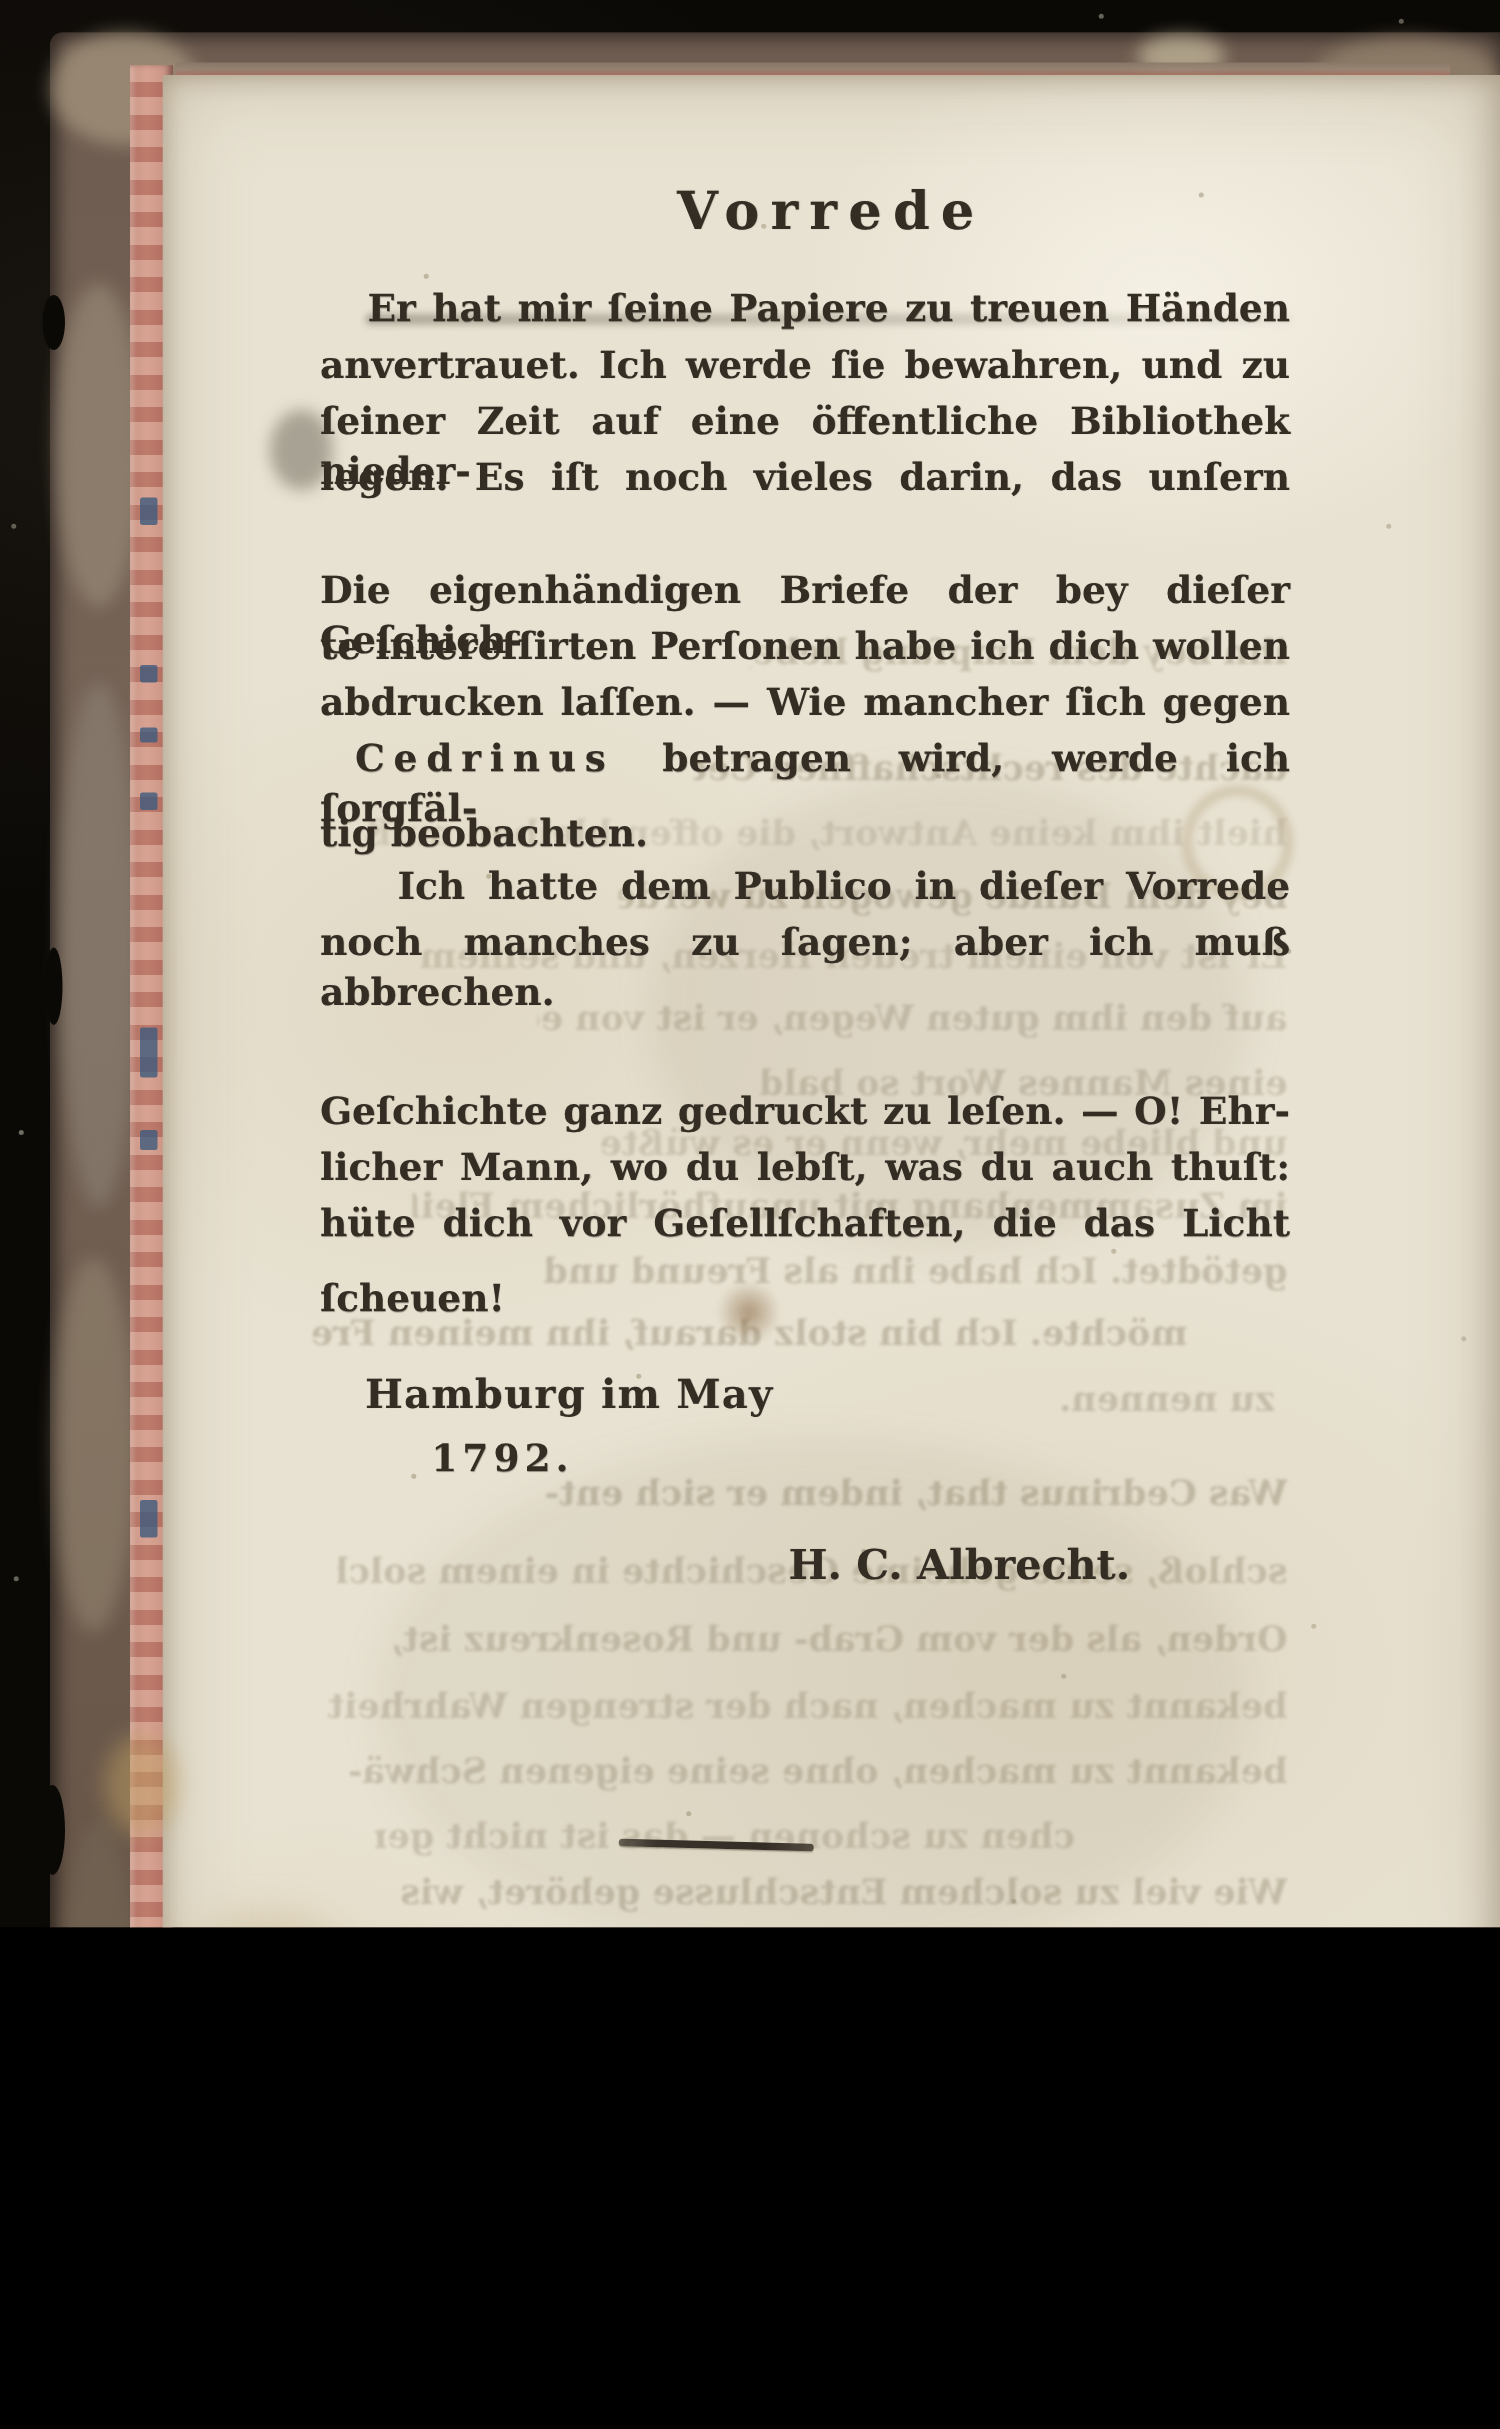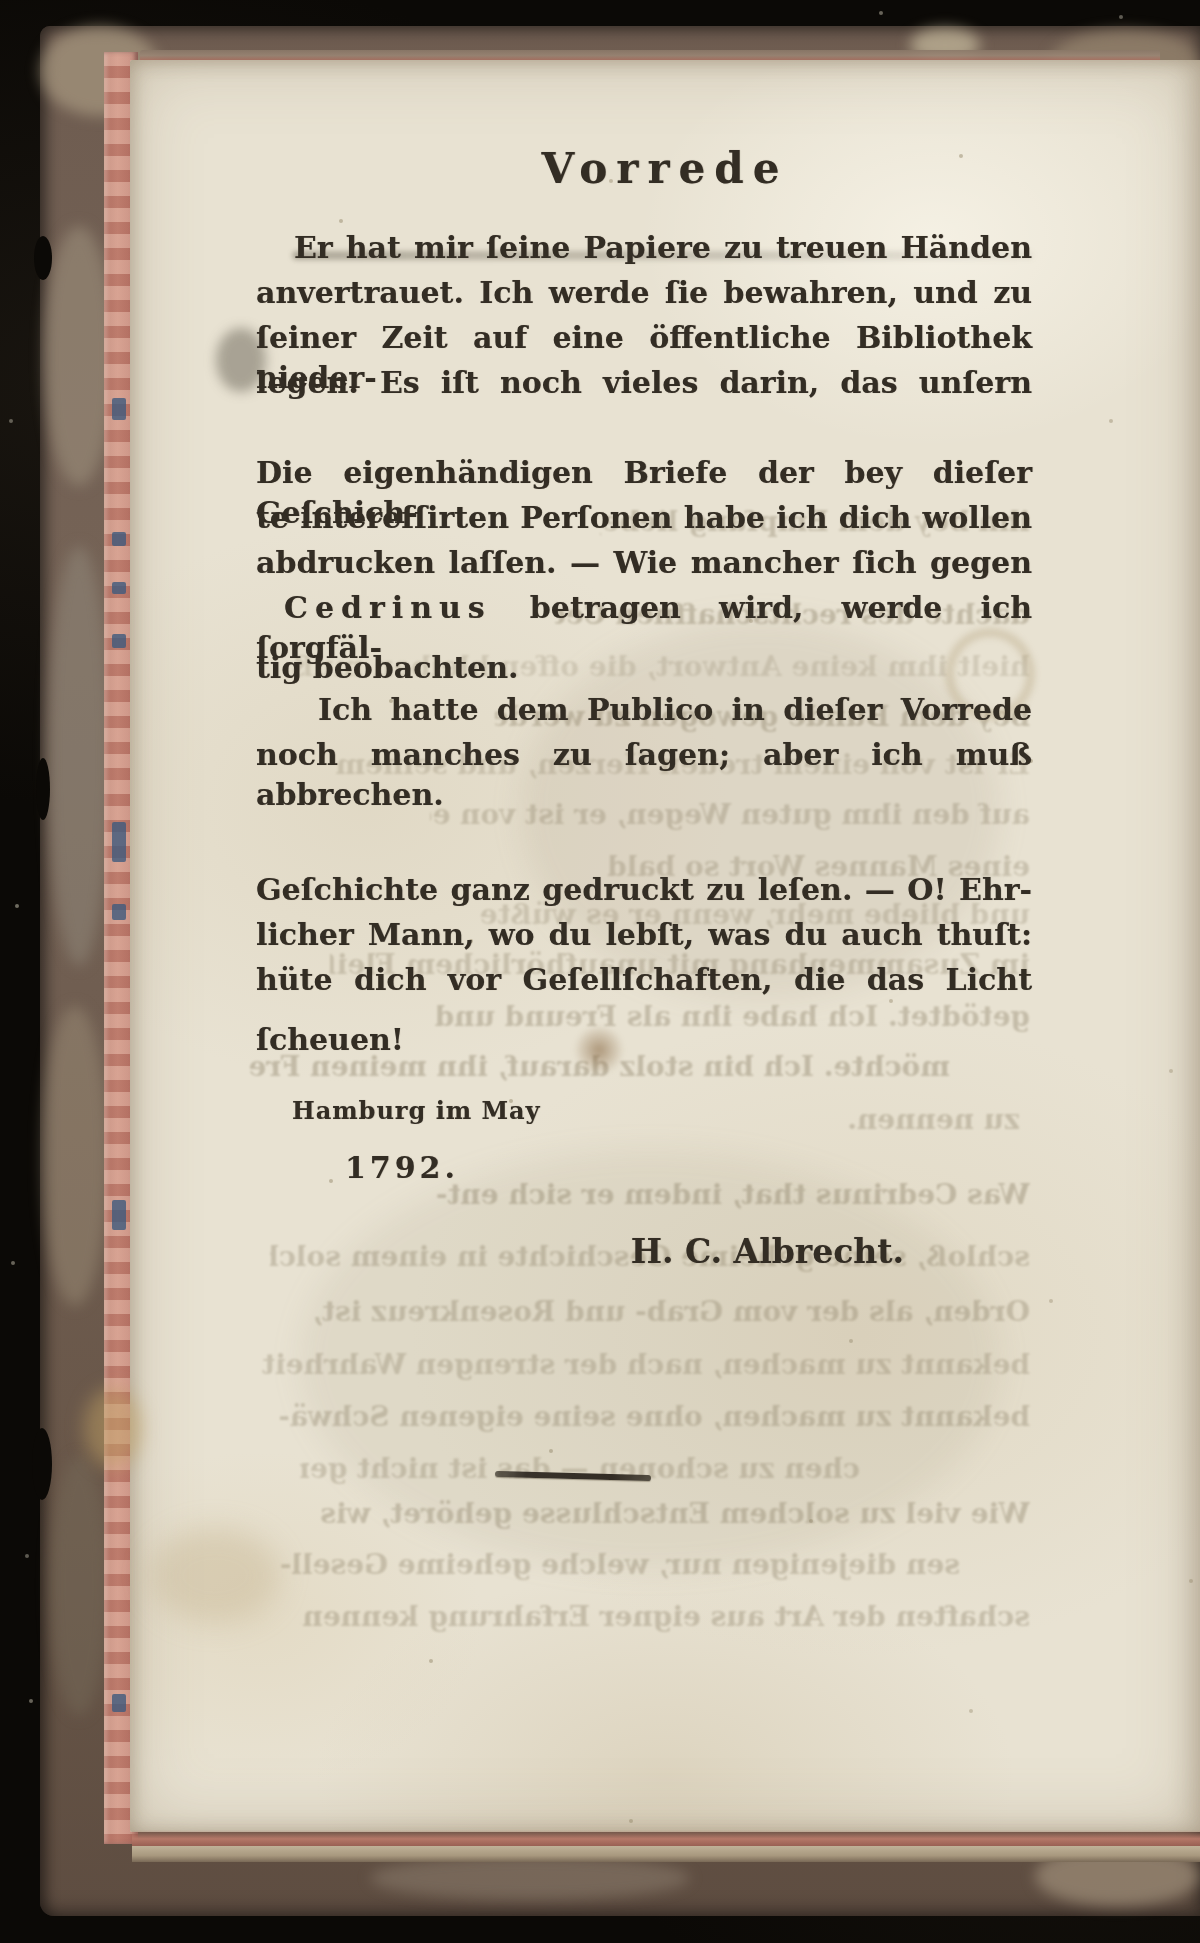--- a/index.html
+++ b/index.html
@@ -1,17 +1,17 @@
 <!DOCTYPE html>
 <html><head>
 <meta charset="utf-8">
 <style>
   html,body{margin:0;padding:0;background:#000;}
   .scene{
-    position:relative;width:1200px;height:1943px;overflow:hidden;
+    position:relative;width:1200px;height:1542px;overflow:hidden;
     background:
       radial-gradient(900px 600px at 10% 20%, rgba(40,34,26,0.5), transparent 70%),
       radial-gradient(700px 500px at 90% 90%, rgba(35,30,22,0.4), transparent 70%),
       #0b0906;
     font-family:"DejaVu Serif","Liberation Serif",serif;
   }
   
   .cover{
     position:absolute;left:40px;top:26px;width:1160px;height:1890px;
     background:linear-gradient(180deg,#6e5c50 0%,#756356 30%,#6f5d50 55%,#685648 80%,#5e4d41 100%);
@@ -81,21 +81,21 @@
   .bl{
     position:absolute;left:256px;width:776px;height:44px;
     font-size:30px;line-height:40px;white-space:normal;
     text-align:justify;text-align-last:justify;
     text-shadow:0.3px 0.3px 0.7px rgba(55,45,35,0.45);
   }
   .bl.lastline{text-align-last:left;margin-top:15px;}
   .ind1{padding-left:38px;width:738px;}
   .ind2{padding-left:62px;width:714px;}
   .sperr{letter-spacing:7px;margin-left:28px;}
-  .dateline{position:absolute;font-size:24px;letter-spacing:1px;text-shadow:0.3px 0.3px 0.7px rgba(55,45,35,0.45);}
+  .dateline{position:absolute;font-size:32px;letter-spacing:1px;text-shadow:0.3px 0.3px 0.7px rgba(55,45,35,0.45);}
   .year{letter-spacing:4px;font-size:30px;}
   .signature{position:absolute;left:560px;top:1232px;width:344px;text-align:right;font-size:33px;
     text-shadow:0.3px 0.3px 0.8px rgba(55,45,35,0.5);}
   .rule{
     position:absolute;left:495px;top:1473px;width:156px;height:6px;border-radius:4px;
     background:linear-gradient(90deg,rgba(52,46,36,0.7),#38322a 20%,#332d25 75%,rgba(52,46,36,0.8));
     transform:rotate(1.6deg);box-shadow:0 1px 1px rgba(90,80,60,0.4);
   }
   
   .ghost{

